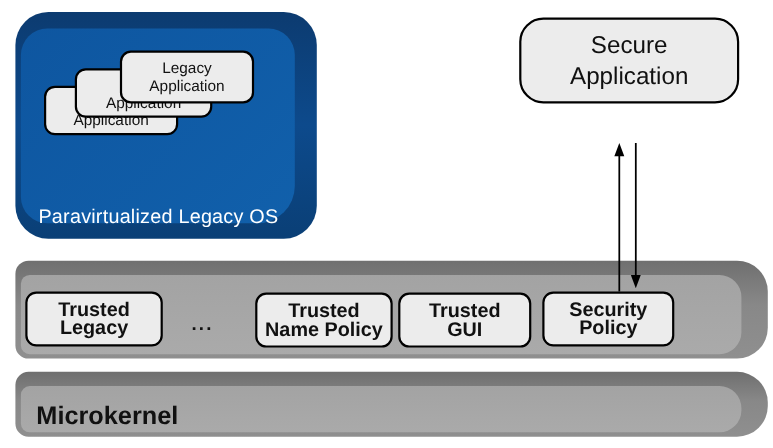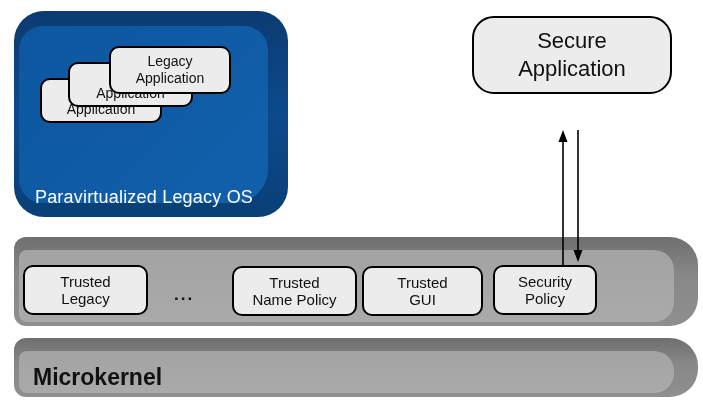--- a/index.html
+++ b/index.html
@@ -59,21 +59,21 @@
     background:linear-gradient(180deg,#6f6f6f 0%, #888888 45%, #8f8f8f 100%);
   }
   .graybar .face {
     left:5px; top:13px; right:24px; bottom:4px;
     border-radius:8px 20px 20px 8px;
     background:linear-gradient(180deg,#a3a3a3 0%, #aaaaaa 100%);
   }
   #trusted-bar  { left:14px; top:237px; width:684px; height:89px; }
   #microkernel-bar { left:14px; top:338px; width:684px; height:59px; }
 
-  .svc-node { font-size:15px; line-height:17px; }
+  .svc-node { font-size:18px; line-height:17px;font-weight:bold; }
 
   .ellipsis {
     position:absolute; left:160px; top:48px;
     font-size:17px; font-weight:bold; letter-spacing:2px; color:#111111;
   }
 
   .mk-label {
     position:absolute; left:19px; top:26px;
     font-size:23px; color:#111111;font-weight:bold;
   }
@@ -123,21 +123,21 @@
     <div class="node svc-node" style="left:218px; top:29px; width:125px; height:50px;">
       <span>Trusted</span>
       <span>Name Policy</span>
     </div>
 
     <div class="node svc-node" style="left:348px; top:29px; width:121px; height:50px;">
       <span>Trusted</span>
       <span>GUI</span>
     </div>
 
-    <div class="node svc-node" style="left:479px; top:28px; width:104px; height:50px;">
+    <div class="node svc-node" style="left:479px; top:28px; width:120px; height:50px;">
       <span>Security</span>
       <span>Policy</span>
     </div>
   </div>
 
   <div id="microkernel-bar" class="slab graybar">
     <div class="face"></div>
     <div class="mk-label">Microkernel</div>
   </div>
 

